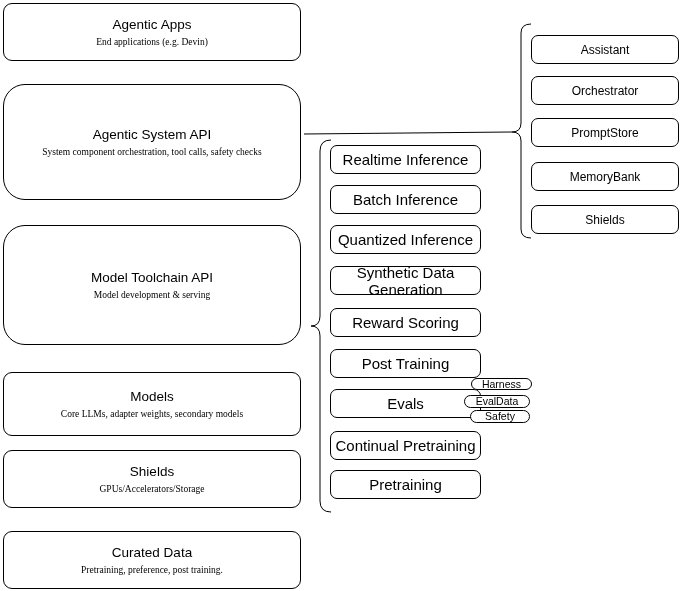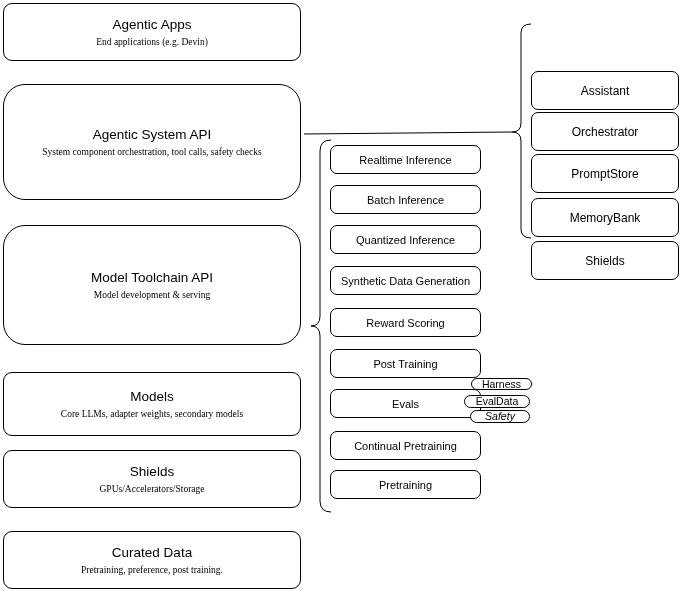--- a/index.html
+++ b/index.html
@@ -15,27 +15,27 @@
     border:1px solid #000; background:#fff; z-index:2;
     display:flex; flex-direction:column; align-items:center; justify-content:center;
     text-align:center;
   }
   .lbox .t { font-size:13.5px; line-height:1.15; }
   .lbox .s { font-size:9.5px; line-height:1.1; margin-top:5px;font-family:Liberation Serif, serif; }
   .mbox {
     position:absolute; left:330px; width:151px; height:29px; box-sizing:border-box;
     border:1px solid #000; border-radius:7px; background:#fff; z-index:2;
     display:flex; align-items:center; justify-content:center;
-    font-size:11px; text-align:center;
+    font-size:15px; text-align:center;
   }
   .rbox {
-    position:absolute; left:531px; width:148px; height:39px; box-sizing:border-box;
+    position:absolute; left:531px; width:148px; height:29px; box-sizing:border-box;
     border:1px solid #000; border-radius:7px; background:#fff; z-index:2;
     display:flex; align-items:center; justify-content:center;
-    font-size:12px; text-align:center;margin-top:36px;
+    font-size:12px; text-align:center;
   }
   .pill {
     position:absolute; box-sizing:border-box;
     border:1px solid #000; border-radius:999px; background:#fff; z-index:3;
     display:flex; align-items:center; justify-content:center;
     font-size:10.5px; line-height:1;
   }
 </style>
 </head>
 <body>
@@ -83,21 +83,21 @@
   <div class="mbox" style="top:225px;">Quantized Inference</div>
   <div class="mbox" style="top:266px;">Synthetic Data Generation</div>
   <div class="mbox" style="top:308px;">Reward Scoring</div>
   <div class="mbox" style="top:349px;">Post Training</div>
   <div class="mbox" style="top:389px;">Evals</div>
   <div class="mbox" style="top:431px;">Continual Pretraining</div>
   <div class="mbox" style="top:470px;">Pretraining</div>
 
   <div class="pill" style="left:471px;top:378px;width:61px;height:12px;">Harness</div>
   <div class="pill" style="left:464px;top:395px;width:66px;height:13px;">EvalData</div>
-  <div class="pill" style="left:470px;top:410px;width:60px;height:13px;font-style:italic;">Safety</div>
+  <div class="pill" style="left:470px;top:410px;width:60px;height:13px;">Safety</div>
 
   <div class="rbox" style="top:35px;">Assistant</div>
   <div class="rbox" style="top:76px;">Orchestrator</div>
   <div class="rbox" style="top:118px;">PromptStore</div>
   <div class="rbox" style="top:162px;">MemoryBank</div>
   <div class="rbox" style="top:205px;">Shields</div>
 
 </div>
 
 </body></html>

